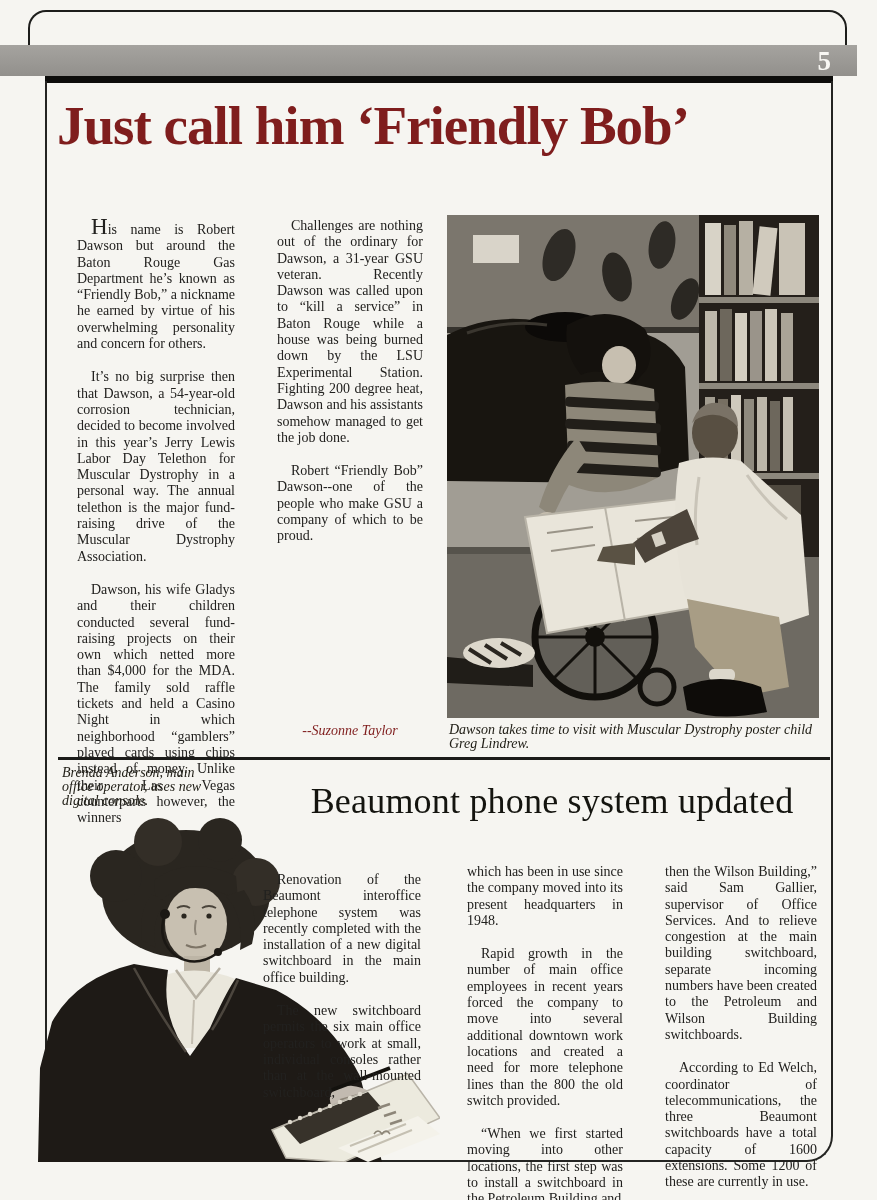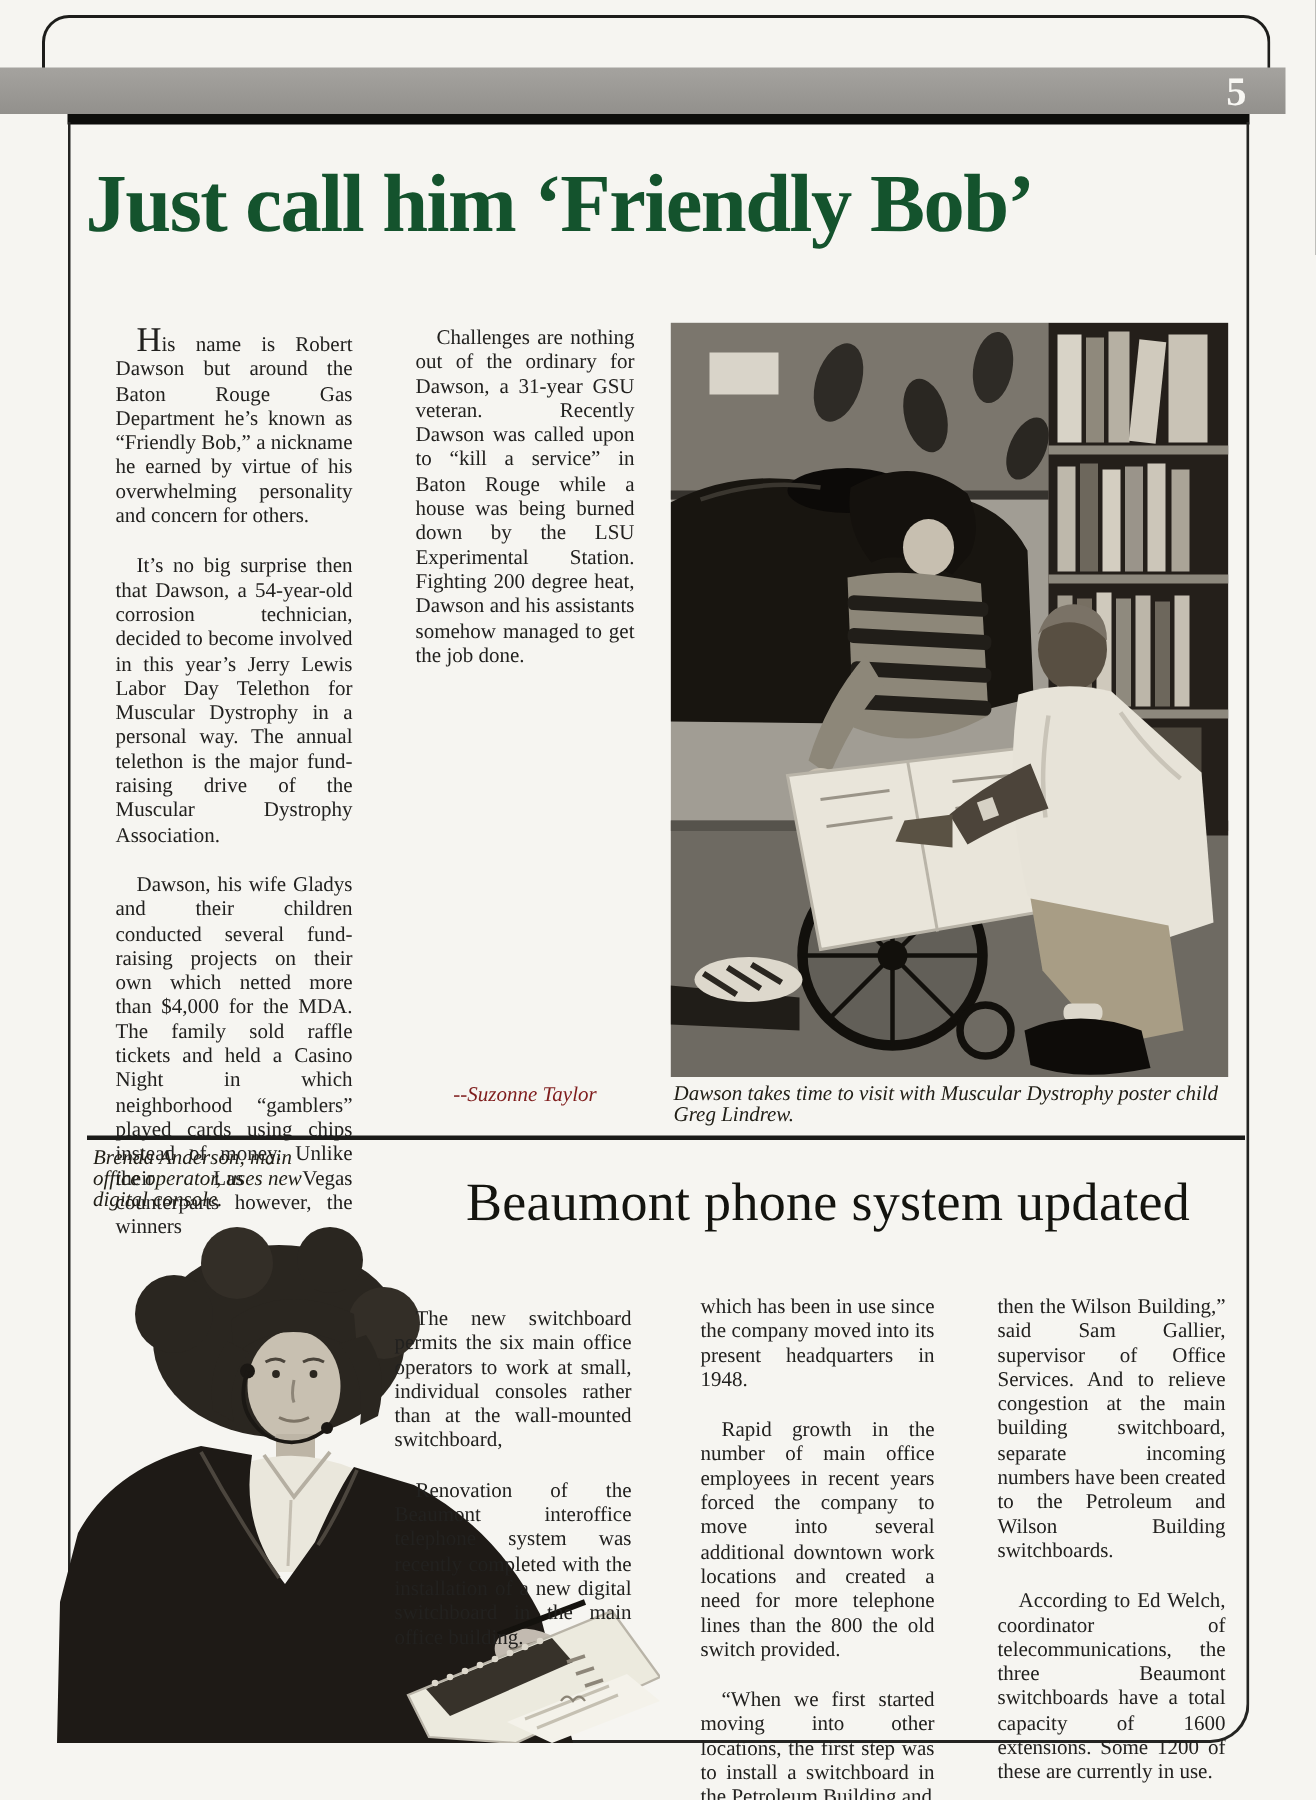--- a/index.html
+++ b/index.html
@@ -12,22 +12,22 @@
   .gray-bar{position:absolute;left:0;top:45px;width:857px;height:31px;
     background:linear-gradient(#a5a39f,#92908c);}
   .page-num{position:absolute;right:26px;top:0;height:31px;line-height:32px;
     color:#f8f7f3;font-size:27px;font-weight:bold;}
   .black-bar{position:absolute;left:45px;top:76px;width:788px;height:7px;background:#0d0d0b;}
 
   
   .content-frame{position:absolute;left:45px;top:81px;width:784px;height:1079px;
     border:2px solid #242422;border-top:none;border-radius:0 0 26px 26px;}
 
-  .headline-1{position:absolute;left:57px;top:104px;width:762px;
-    font-size:55px;font-weight:bold;letter-spacing:-1px;white-space:nowrap;color:#14532d;}
+  .headline-1{position:absolute;left:57px;top:94px;width:762px;
+    font-size:55px;font-weight:bold;letter-spacing:-1px;white-space:nowrap;color:#7f1d1d;}
 
   
   .col{position:absolute;font-size:14px;line-height:16.3px;text-align:justify;color:#22211f;}
   .para{margin:17px;text-indent:14px;}
   .para.cont{text-indent:0;}
   .para.lead::first-letter{font-size:1.65em;line-height:0.72;}
   .byline{position:absolute;font-style:italic;font-size:14px;text-align:center;color:#7f1d1d;}
 
   .caption{position:absolute;font-style:italic;font-size:14px;line-height:14px;color:#222018;}
 
@@ -54,20 +54,21 @@
   <div class="headline-1">Just call him ‘Friendly Bob’</div>
 
   <div class="col" style="left:60px;top:201px;width:192px;">
     <p class="para lead">His name is Robert Dawson but around the Baton Rouge Gas Department he’s known as “Friendly Bob,” a nickname he earned by virtue of his overwhelming personality and concern for others.</p>
     <p class="para">It’s no big surprise then that Dawson, a 54-year-old corrosion technician, decided to become involved in this year’s Jerry Lewis Labor Day Telethon for Muscular Dystrophy in a personal way. The annual telethon is the major fund-raising drive of the Muscular Dystrophy Association.</p>
     <p class="para">Dawson, his wife Gladys and their children conducted several fund-raising projects on their own which netted more than $4,000 for the MDA. The family sold raffle tickets and held a Casino Night in which neighborhood “gamblers” played cards using chips instead of money. Unlike their Las Vegas counterparts however, the winners</p>
   </div>
 
   <div class="col" style="left:260px;top:201px;width:180px;">
     <p class="para">Challenges are nothing out of the ordinary for Dawson, a 31-year GSU veteran. Recently Dawson was called upon to “kill a service” in Baton Rouge while a house was being burned down by the LSU Experimental Station. Fighting 200 degree heat, Dawson and his assistants somehow managed to get the job done.</p>
+    <p class="para">Robert “Friendly Bob” Dawson--one of the people who make GSU a company of which to be proud.</p>
   </div>
 
   <div class="byline" style="left:260px;top:723px;width:180px;">--Suzonne Taylor</div>
 
   <figure class="photo" style="left:447px;top:215px;width:372px;height:503px;margin:0;">
     <svg viewBox="0 0 372 503" preserveAspectRatio="none">
       <rect width="372" height="503" fill="#a19d94"></rect>
       <rect y="332" width="372" height="171" fill="#6e6a62"></rect>
       <rect y="332" width="372" height="7" fill="#56534c"></rect>
       <g>
@@ -215,22 +216,22 @@
           <circle cx="322" cy="278" r="2.2" fill="#ddd8cc"></circle>
         <path d="M340,292 L352,288 M346,300 L358,296 M352,308 L364,304" stroke="#8d8679" stroke-width="2.5"></path>
         <polygon points="300,332 380,300 402,318 330,346" fill="#f4f2ea"></polygon>
         <path d="M312,330 L368,308 M320,336 L374,314" stroke="#c5c0b2" stroke-width="2"></path>
         <path d="M336,318 q4,-6 8,0 q4,-6 8,0" stroke="#8b8476" stroke-width="1.5" fill="none"></path>
       </g>
     </svg>
   </figure>
 
   <div class="col" style="left:246px;top:855px;width:192px;">
+    <p class="para">Renovation of the Beaumont interoffice telephone system was recently completed with the installation of a new digital switchboard in the main office building.</p>
     <p class="para">The new switchboard permits the six main office operators to work at small, individual consoles rather than at the wall-mounted switchboard,</p>
-    <p class="para">Renovation of the Beaumont interoffice telephone system was recently completed with the installation of a new digital switchboard in the main office building.</p>
   </div>
 
   <div class="col" style="left:450px;top:847px;width:190px;">
     <p class="para cont">which has been in use since the company moved into its present headquarters in 1948.</p>
     <p class="para">Rapid growth in the number of main office employees in recent years forced the company to move into several additional downtown work locations and created a need for more telephone lines than the 800 the old switch provided.</p>
     <p class="para">“When we first started moving into other locations, the first step was to install a switchboard in the Petroleum Building and</p>
   </div>
 
   <div class="col" style="left:648px;top:847px;width:186px;">
     <p class="para cont">then the Wilson Building,” said Sam Gallier, supervisor of Office Services. And to relieve congestion at the main building switchboard, separate incoming numbers have been created to the Petroleum and Wilson Building switchboards.</p>

